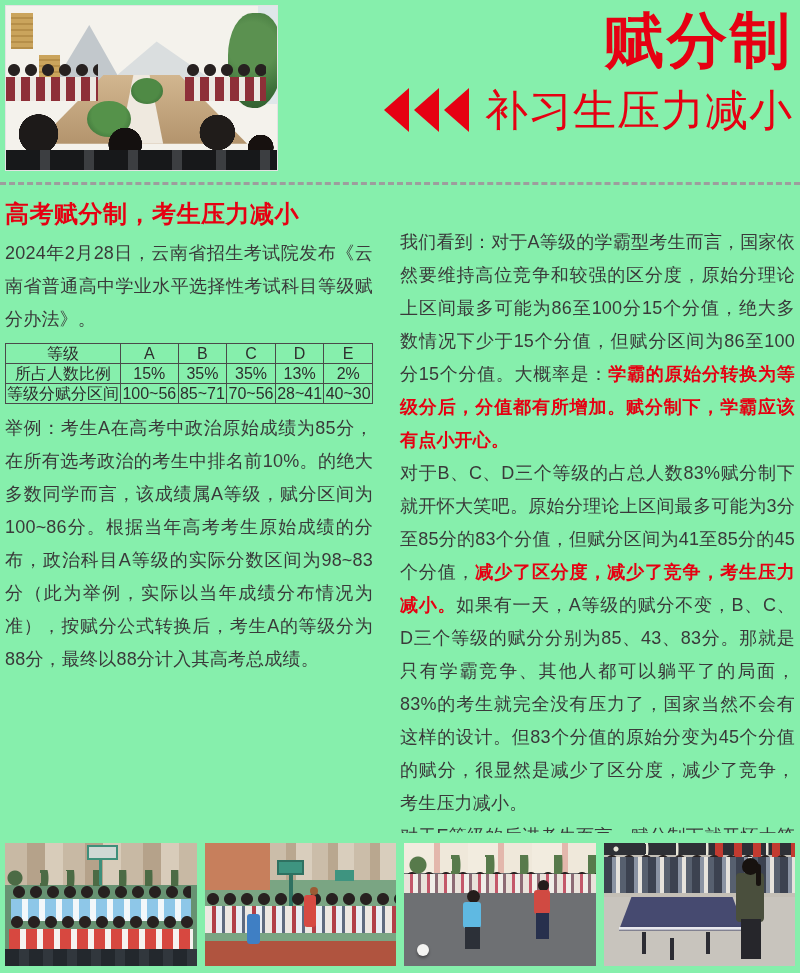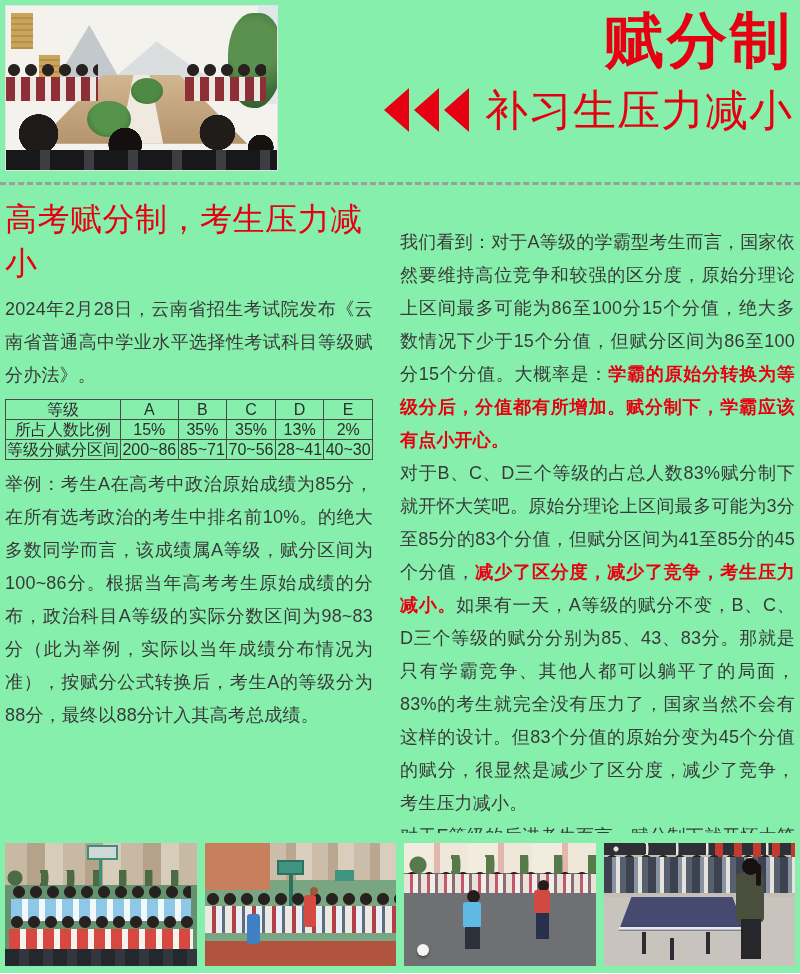--- a/index.html
+++ b/index.html
@@ -21,21 +21,21 @@
   .arrows{display:flex;gap:5px;align-items:center;}
   .tri{width:0;height:0;border-top:22px solid transparent;border-bottom:22px solid transparent;border-right:25px solid var(--red);}
   .subtitle{color:var(--red);font-size:43px;font-weight:400;line-height:1;letter-spacing:1px;white-space:nowrap;}
 
   .divider{border:none;border-top:3px dashed #9d9d9d;margin:5px 0 0 0;}
 
   
   .content{display:flex;gap:27px;padding:10px 5px 0 5px;height:648px;overflow:hidden;}
   .col-left{flex:none;width:368px;}
   .col-right{flex:1;padding-top:31px;}
-  .lead-heading{color:var(--red);font-size:32px;font-weight:400;margin:3px 0 7px 0;letter-spacing:0.5px;}
+  .lead-heading{color:var(--red);font-size:24px;font-weight:700;margin:3px 0 7px 0;letter-spacing:0.5px;}
   p.body{font-size:18px;line-height:33px;text-align:justify;margin:0;letter-spacing:0.2px;}
   .red-strong{color:var(--red);font-weight:700;}
 
   
   table.grade{width:100%;border-collapse:collapse;margin:7px 0 8px 0;font-size:16px;color:#2e2e2e;}
   table.grade th,table.grade td{border:1.5px solid var(--border);text-align:center;padding:1px 1px;line-height:17px;font-weight:400;white-space:nowrap;}
   table.grade th{font-weight:400;}
   table.grade .lab{width:104px;}
 
   
@@ -183,21 +183,21 @@
         <tr>
           <td class="lab">所占人数比例</td>
           <td>15%</td>
           <td>35%</td>
           <td>35%</td>
           <td>13%</td>
           <td>2%</td>
         </tr>
         <tr>
           <td class="lab">等级分赋分区间</td>
-          <td>200~86</td>
+          <td>100~56</td>
           <td>85~71</td>
           <td>70~56</td>
           <td>28~41</td>
           <td>40~30</td>
         </tr>
       </tbody>
         </table>
 
       <p class="body">举例：考生A在高考中政治原始成绩为85分，在所有选考政治的考生中排名前10%。的绝大多数同学而言，该成绩属A等级，赋分区间为100~86分。根据当年高考考生原始成绩的分布，政治科目A等级的实际分数区间为98~83分（此为举例，实际以当年成绩分布情况为准），按赋分公式转换后，考生A的等级分为88分，最终以88分计入其高考总成绩。</p>
 

